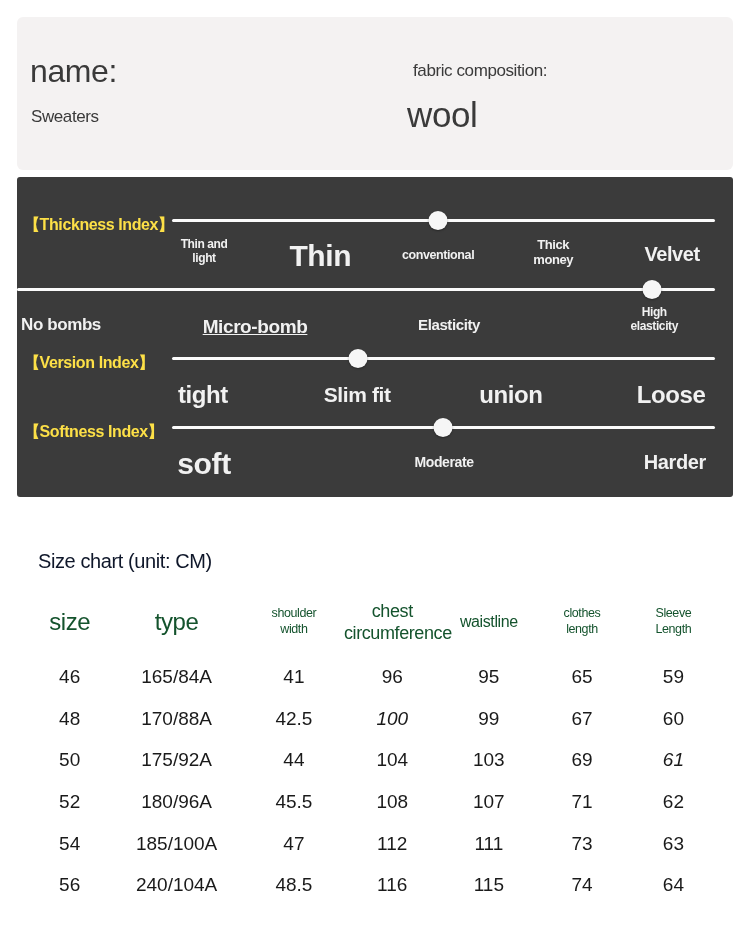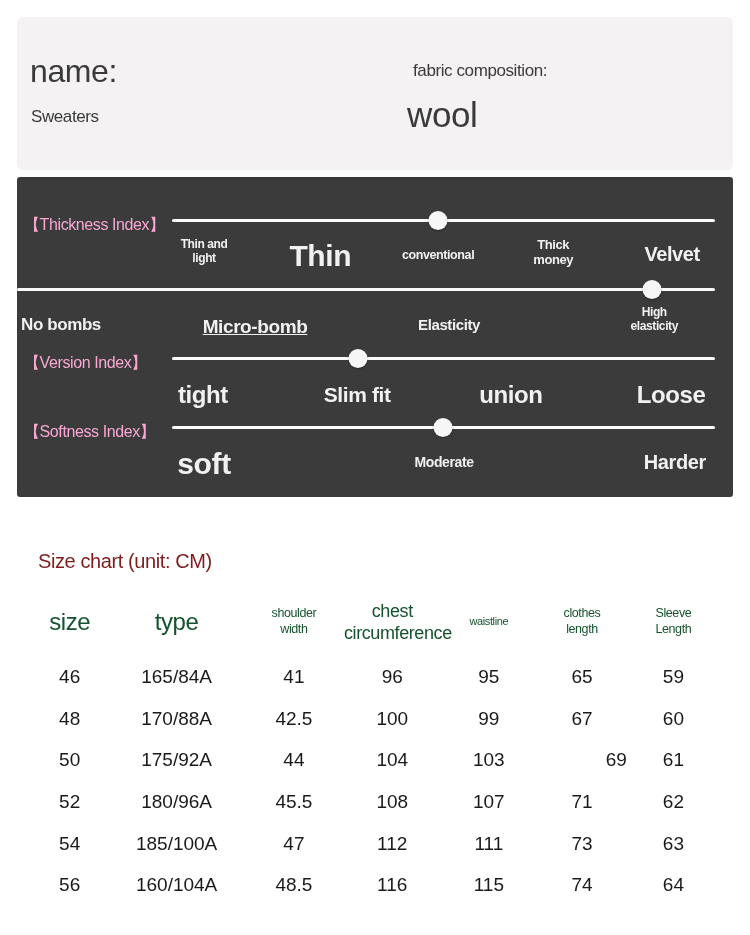--- a/index.html
+++ b/index.html
@@ -23,43 +23,43 @@
 
   
   .index-panel{
     position:absolute;left:17px;top:177px;width:716px;height:320px;
     background:#3b3b3b;border-radius:3px;
     padding-top:26px;box-sizing:border-box;
   }
   .slider-row{position:relative;height:69px;display:flex;}
   .row-label{
     width:155px;box-sizing:border-box;padding-left:7px;padding-top:12px;
-    font-size:16px;font-weight:normal;letter-spacing:-0.4px;
-    color:#f9a8d4;white-space:nowrap;overflow:hidden;
+    font-size:16px;font-weight:bold;letter-spacing:-0.4px;
+    color:#fde047;white-space:nowrap;overflow:hidden;
   }
   .track-area{position:relative;flex:1;margin-right:18px;}
   .track-line{
     position:absolute;left:0;right:0;top:16px;height:3px;
     background:#fbfbfb;border-radius:2px;
   }
   .slider-thumb{
     position:absolute;top:-8px;width:19px;height:19px;border-radius:50%;
     background:#f6f6f6;transform:translateX(-50%);
     box-shadow:0 1px 2px rgba(0,0,0,0.35);
   }
   .scale-label{
     position:absolute;transform:translateX(-50%);
     text-align:center;white-space:pre-line;line-height:1.18;
     font-weight:bold;letter-spacing:-0.4px;color:#f1f1f1;
   }
 
   
   .size-chart-title{
     position:absolute;left:38px;top:550px;
-    font-size:20px;color:#7f1d1d;
+    font-size:20px;color:#0f172a;
   }
   .size-chart-table{position:absolute;left:30px;top:596px;width:690px;}
   .thead{display:flex;height:52px;align-items:center;margin-bottom:8px;}
   .th{
     text-align:center;color:#14532d;white-space:pre-line;line-height:1.25;
     box-sizing:border-box;
   }
   .tr{display:flex;height:41.7px;align-items:center;}
   .td{
     text-align:center;font-size:19px;color:#1a1a1a;box-sizing:border-box;
@@ -130,52 +130,52 @@
 
 <div class="size-chart-title cond">Size chart (unit: CM)</div>
 <div class="size-chart-table">
     <div class="thead">
       <div class="th cond" style="width: 11.5%; font-size: 24px;">size</div>
       <div class="th cond" style="width: 19.5%; font-size: 24px;">type</div>
       <div class="th cond" style="width: 14.5%; font-size: 12.5px;">shoulder
 width</div>
       <div class="th cond" style="width: 14%; font-size: 18px;">chest
 circumference</div>
-      <div class="th cond" style="width: 14%; font-size: 11px;">waistline</div>
+      <div class="th cond" style="width: 14%; font-size: 16px;">waistline</div>
       <div class="th cond" style="width: 13%; font-size: 12.5px;">clothes
 length</div>
       <div class="th cond" style="width: 13.5%; font-size: 12.5px;">Sleeve
 Length</div>
     </div>
     <div class="tr">
       <div class="td" style="width: 11.5%;">46</div>
       <div class="td" style="width: 19.5%;">165/84A</div>
       <div class="td" style="width: 14.5%;">41</div>
       <div class="td" style="width: 14%;">96</div>
       <div class="td" style="width: 14%;">95</div>
       <div class="td" style="width: 13%;">65</div>
       <div class="td" style="width: 13.5%;">59</div>
     </div>
     <div class="tr">
       <div class="td" style="width: 11.5%;">48</div>
       <div class="td" style="width: 19.5%;">170/88A</div>
       <div class="td" style="width: 14.5%;">42.5</div>
-      <div class="td" style="width: 14%;">100</div>
+      <div class="td" style="width: 14%; font-style: italic;">100</div>
       <div class="td" style="width: 14%;">99</div>
       <div class="td" style="width: 13%;">67</div>
       <div class="td" style="width: 13.5%;">60</div>
     </div>
     <div class="tr">
       <div class="td" style="width: 11.5%;">50</div>
       <div class="td" style="width: 19.5%;">175/92A</div>
       <div class="td" style="width: 14.5%;">44</div>
       <div class="td" style="width: 14%;">104</div>
       <div class="td" style="width: 14%;">103</div>
-      <div class="td" style="width: 13%; text-align: right;">69</div>
-      <div class="td" style="width: 13.5%;">61</div>
+      <div class="td" style="width: 13%;">69</div>
+      <div class="td" style="width: 13.5%; font-style: italic;">61</div>
     </div>
     <div class="tr">
       <div class="td" style="width: 11.5%;">52</div>
       <div class="td" style="width: 19.5%;">180/96A</div>
       <div class="td" style="width: 14.5%;">45.5</div>
       <div class="td" style="width: 14%;">108</div>
       <div class="td" style="width: 14%;">107</div>
       <div class="td" style="width: 13%;">71</div>
       <div class="td" style="width: 13.5%;">62</div>
     </div>
@@ -183,20 +183,20 @@
       <div class="td" style="width: 11.5%;">54</div>
       <div class="td" style="width: 19.5%;">185/100A</div>
       <div class="td" style="width: 14.5%;">47</div>
       <div class="td" style="width: 14%;">112</div>
       <div class="td" style="width: 14%;">111</div>
       <div class="td" style="width: 13%;">73</div>
       <div class="td" style="width: 13.5%;">63</div>
     </div>
     <div class="tr">
       <div class="td" style="width: 11.5%;">56</div>
-      <div class="td" style="width: 19.5%;">160/104A</div>
+      <div class="td" style="width: 19.5%;">240/104A</div>
       <div class="td" style="width: 14.5%;">48.5</div>
       <div class="td" style="width: 14%;">116</div>
       <div class="td" style="width: 14%;">115</div>
       <div class="td" style="width: 13%;">74</div>
       <div class="td" style="width: 13.5%;">64</div>
     </div>
   </div>
 
 </body></html>

